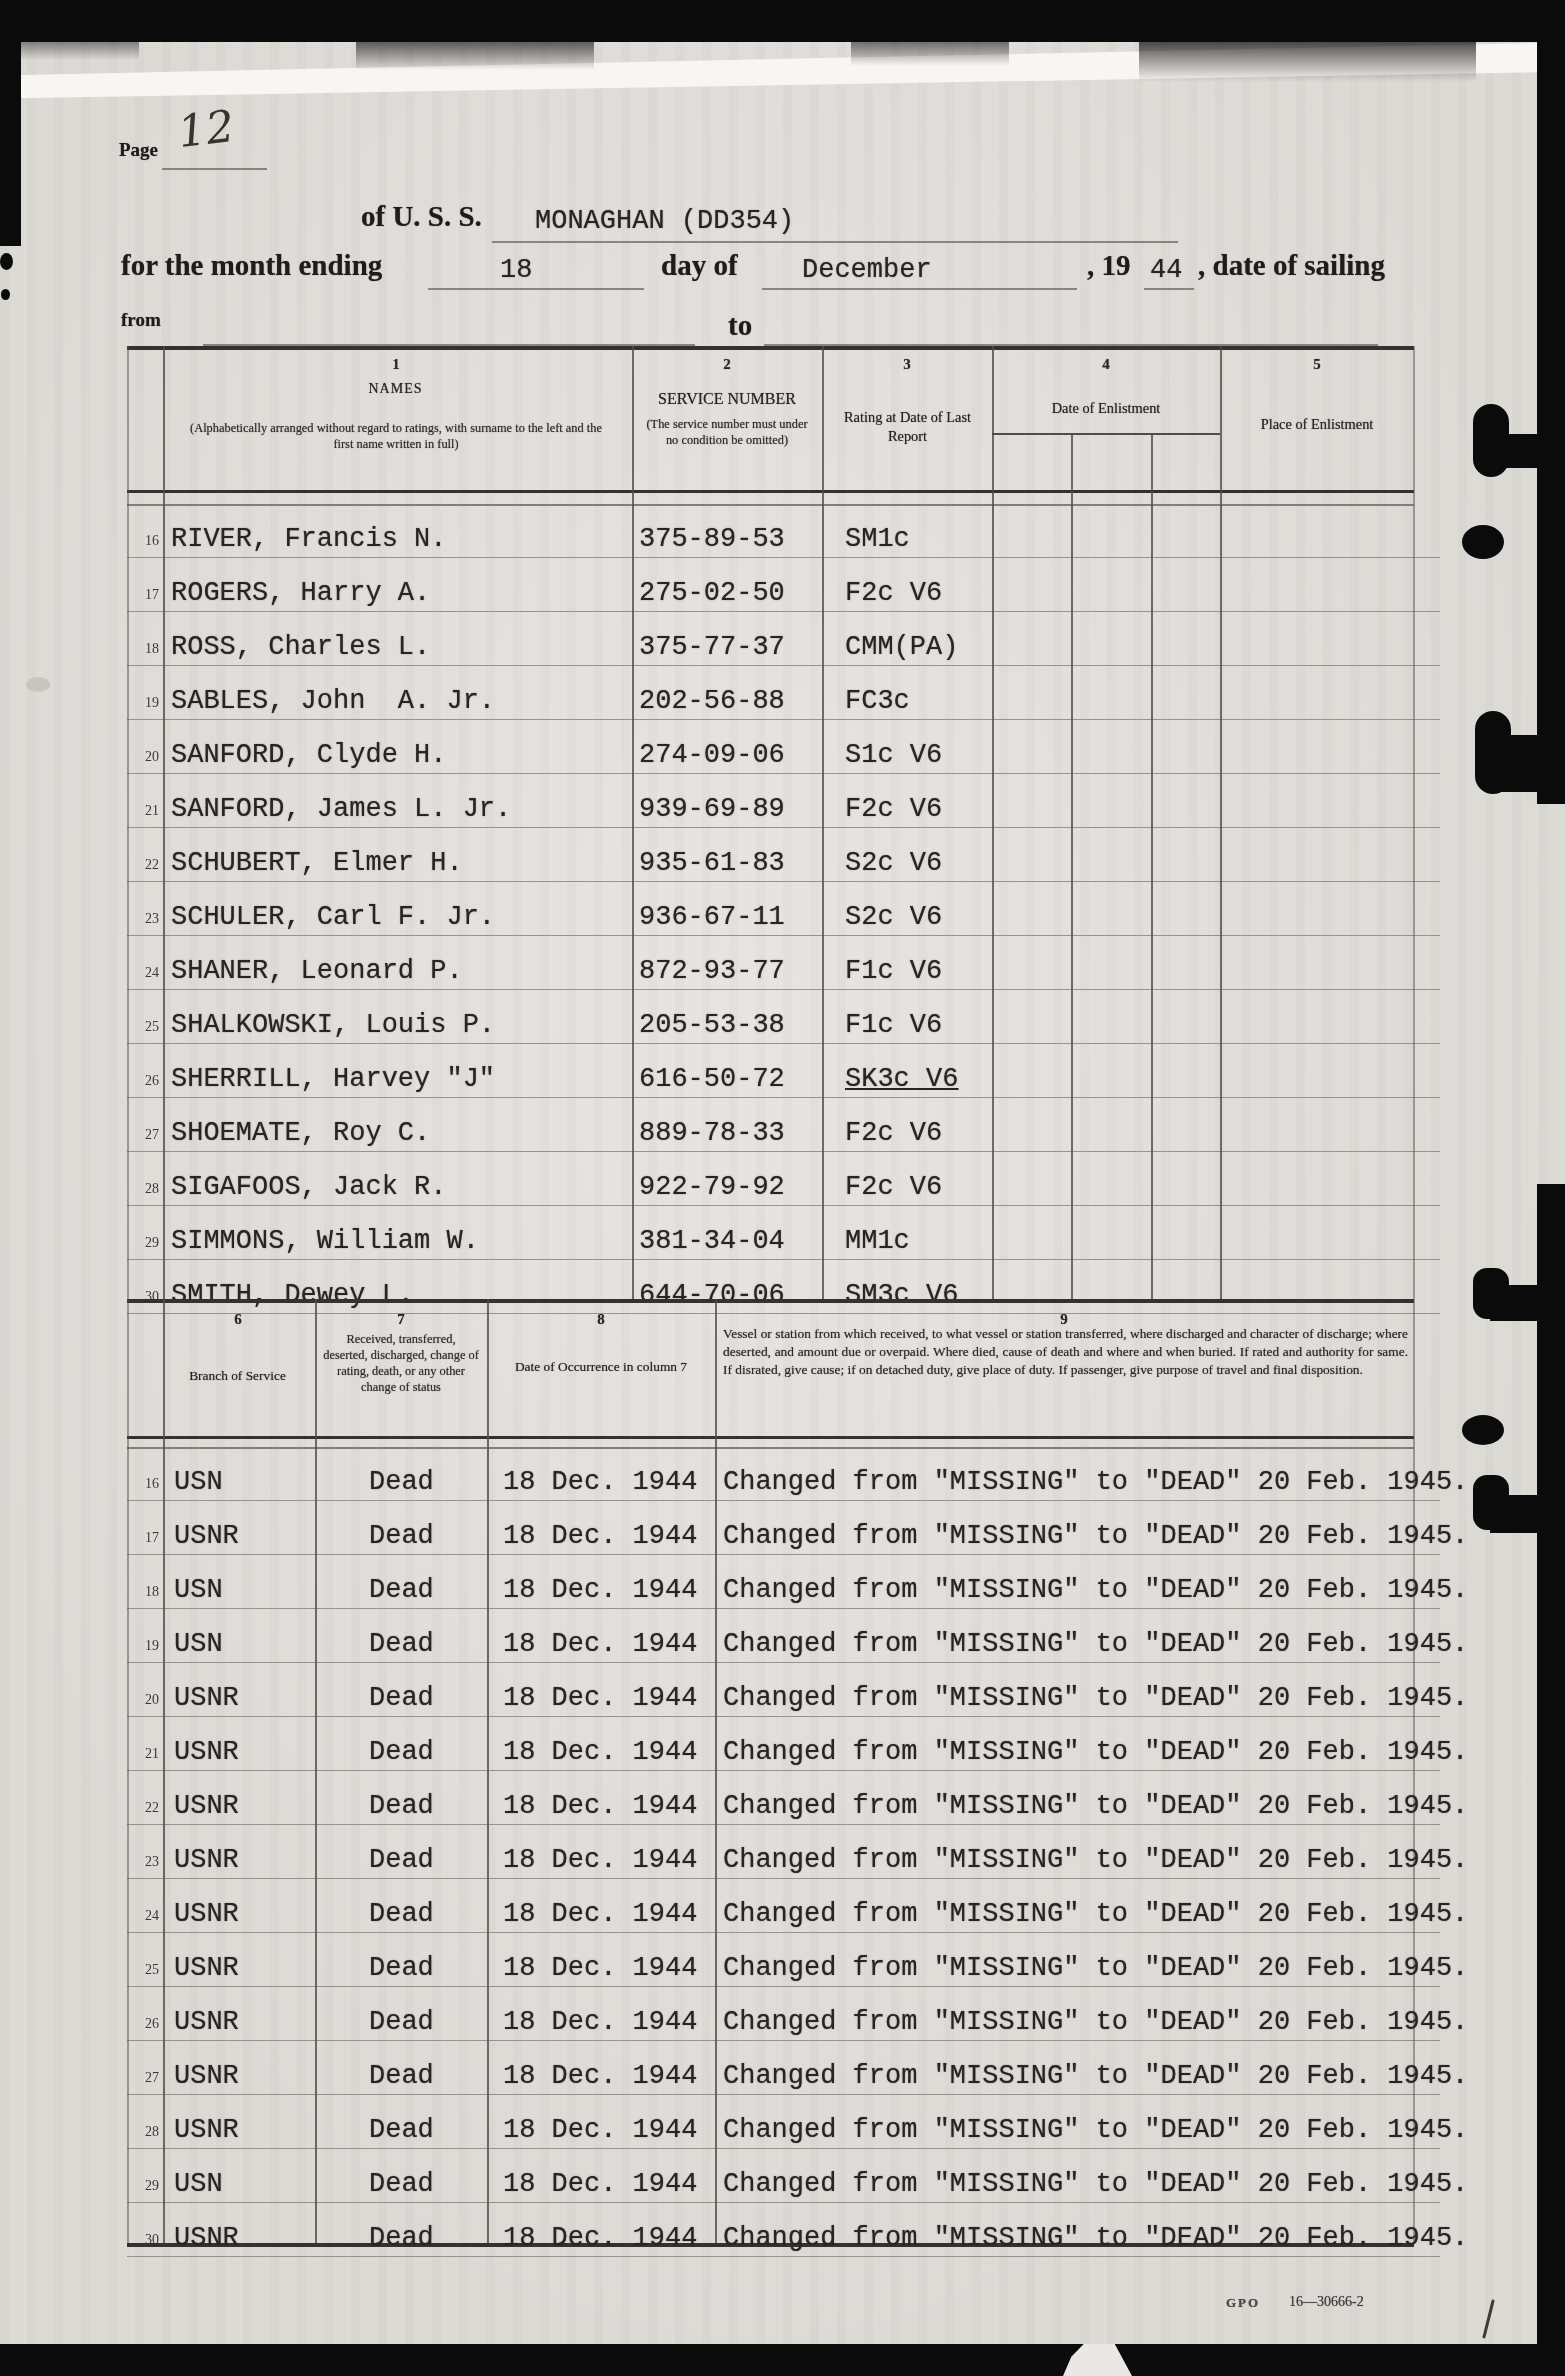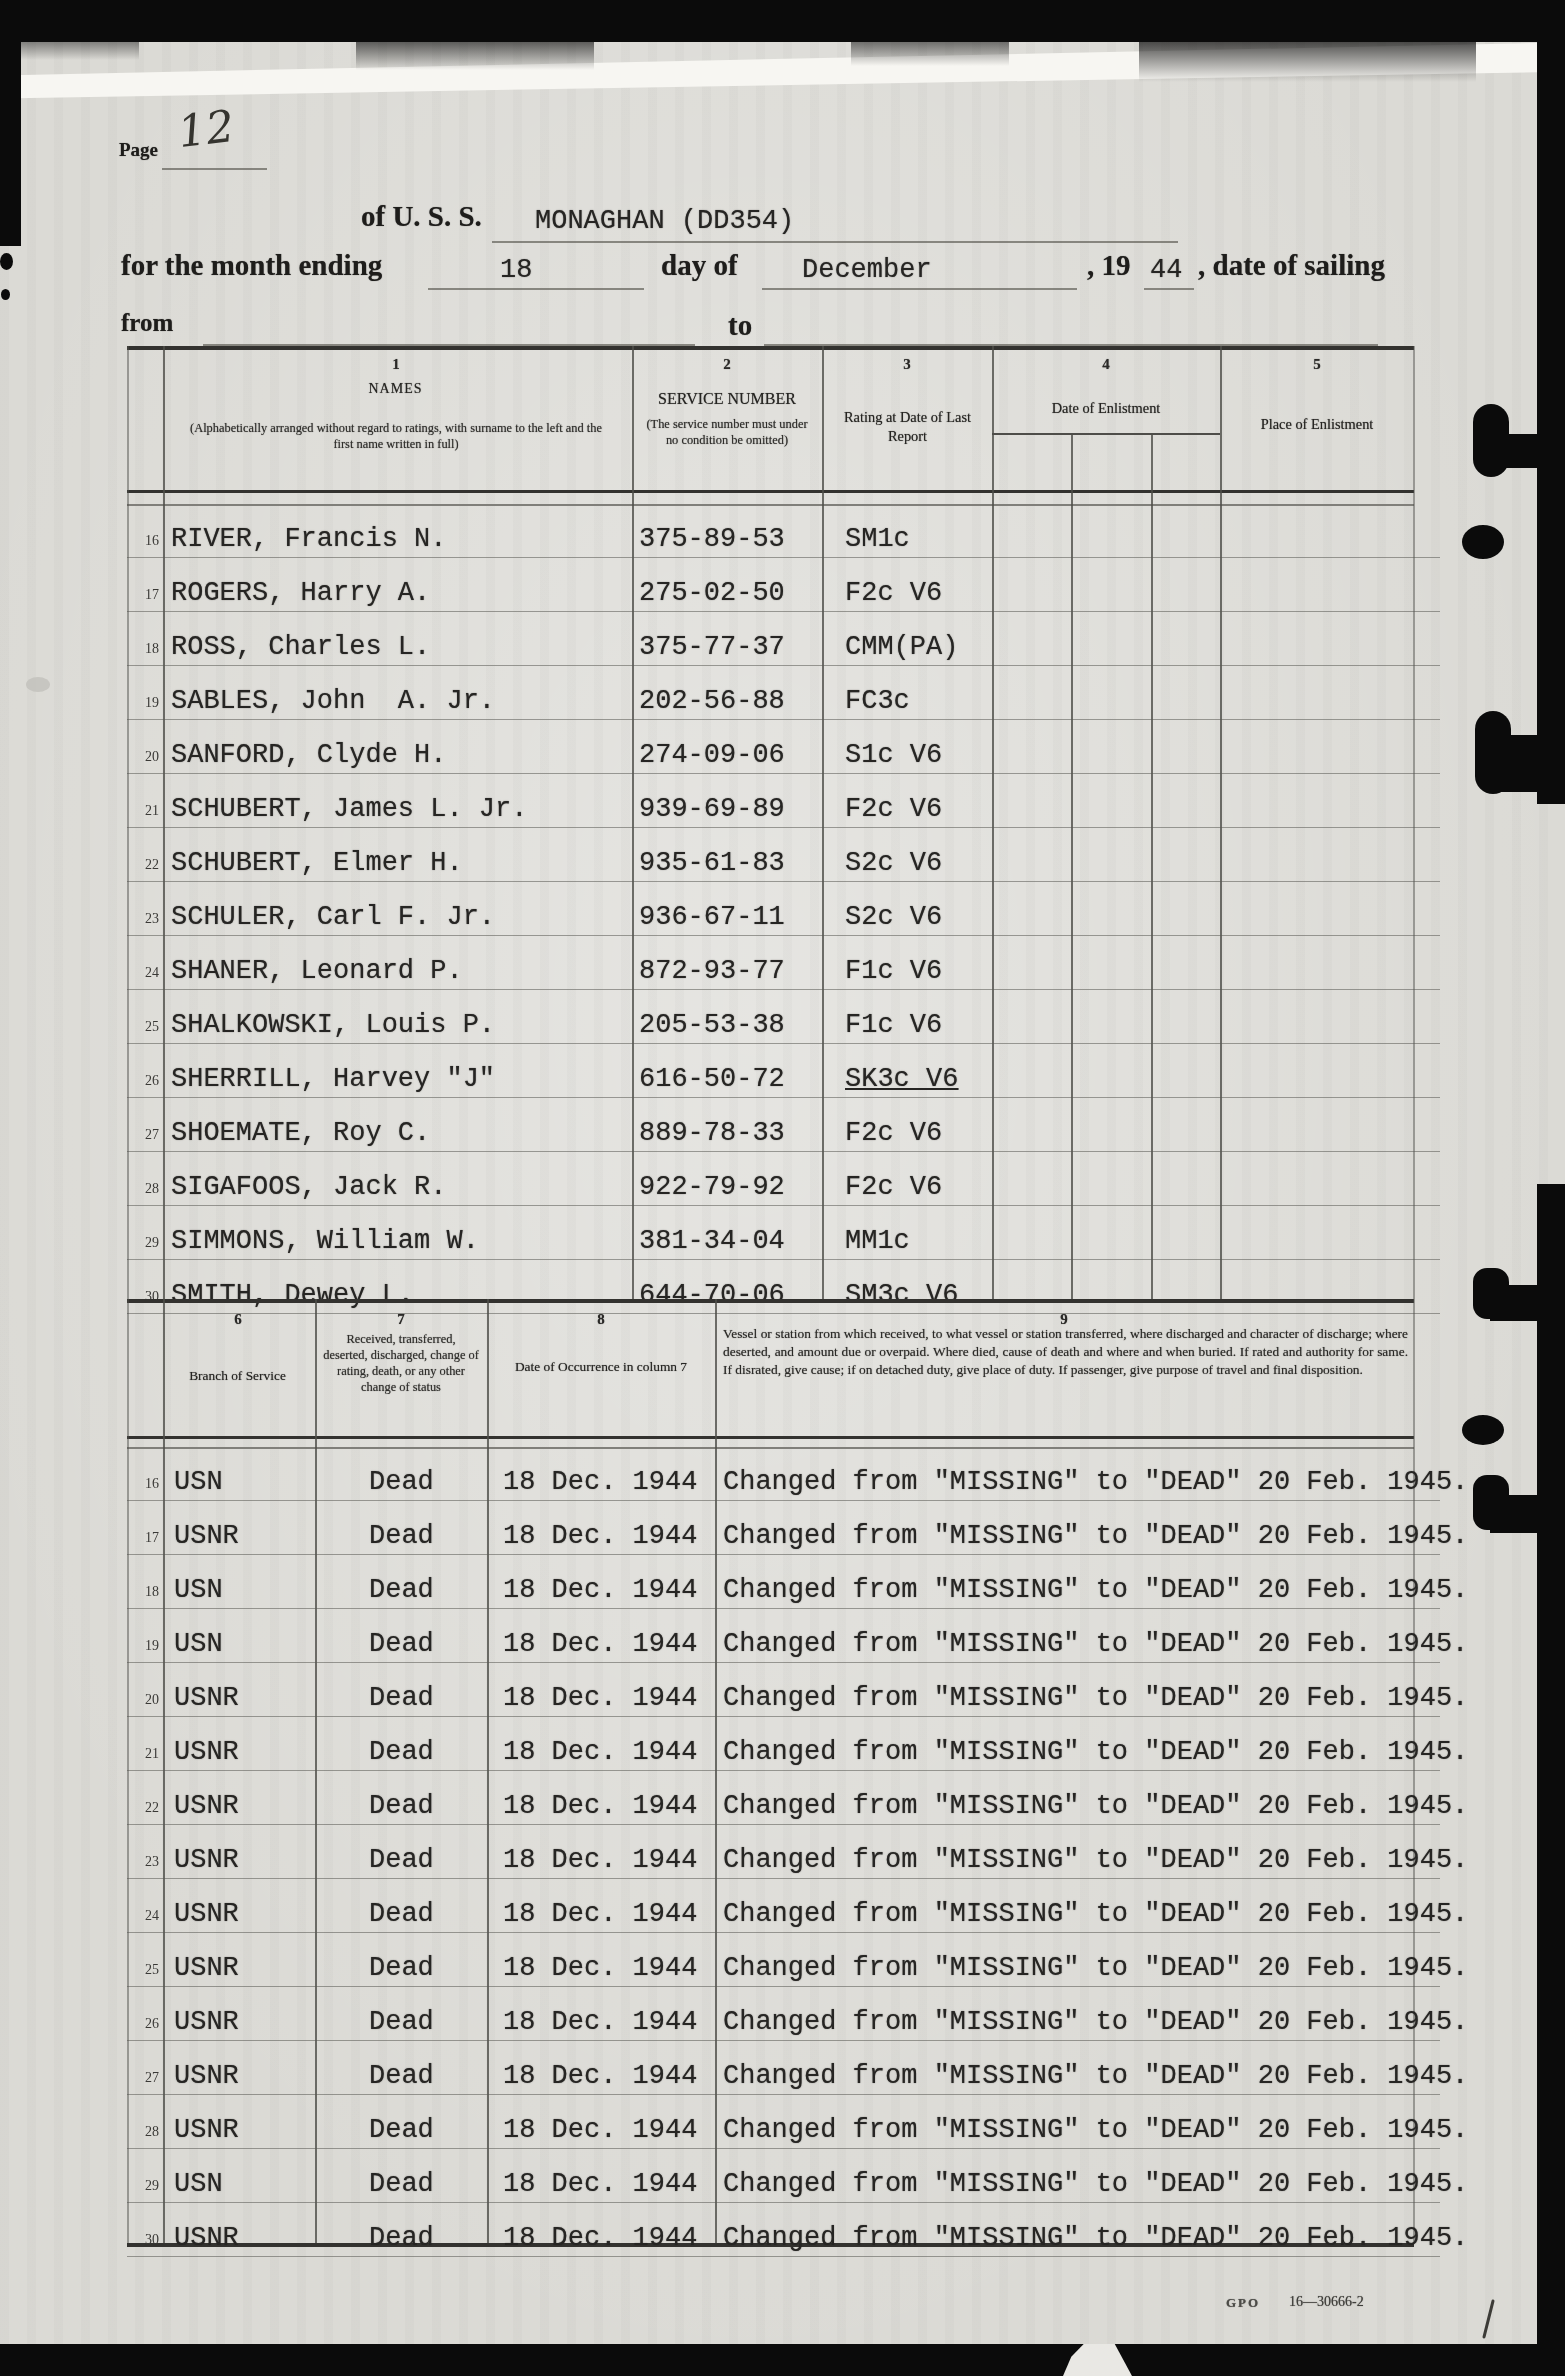--- a/index.html
+++ b/index.html
@@ -53,21 +53,21 @@
   <div class="abs typed" style="left:500px;top:257px;">18</div>
   <div class="ul" style="left:428px;top:288px;width:216px;"></div>
   <div class="abs print b" style="left:661px;top:249px;font-size:29px;">day of</div>
   <div class="abs typed" style="left:802px;top:257px;">December</div>
   <div class="ul" style="left:762px;top:288px;width:315px;"></div>
   <div class="abs print b" style="left:1087px;top:249px;font-size:29px;">, 19</div>
   <div class="abs typed" style="left:1150px;top:257px;">44</div>
   <div class="ul" style="left:1144px;top:288px;width:50px;"></div>
   <div class="abs print b" style="left:1198px;top:249px;font-size:29px;">, date of sailing</div>
 
-  <div class="abs print b" style="left:121px;top:309px;font-size:25px;">from</div>
+  <div class="abs print b" style="left:121px;top:309px;font-size:19px;">from</div>
   <div class="ul" style="left:203px;top:344px;width:492px;"></div>
   <div class="abs print b" style="left:728px;top:309px;font-size:29px;">to</div>
   <div class="ul" style="left:764px;top:344px;width:614px;"></div>
 
   <div class="hr" style="top:346px;height:3.5px;"></div>
   <div class="hr" style="top:490px;"></div>
   <div class="lr" style="top:504px;"></div>
   <div class="vl" style="left:127px;top:346px;height:953px;opacity:.6;"></div>
   <div class="vl" style="left:163px;top:346px;height:953px;"></div>
   <div class="vl" style="left:632px;top:346px;height:953px;"></div>
@@ -125,21 +125,21 @@
 
       <div class="row r1">
         <span class="rno">20</span>
         <span class="c typed" style="left:44px;">SANFORD, Clyde H.</span>
         <span class="c typed" style="left:512px;">274-09-06</span>
         <span class="c typed" style="left:718px;">S1c V6</span>
       </div>
 
       <div class="row r1">
         <span class="rno">21</span>
-        <span class="c typed" style="left:44px;">SCHUBERT, James L. Jr.</span>
+        <span class="c typed" style="left:44px;">SANFORD, James L. Jr.</span>
         <span class="c typed" style="left:512px;">939-69-89</span>
         <span class="c typed" style="left:718px;">F2c V6</span>
       </div>
 
       <div class="row r1">
         <span class="rno">22</span>
         <span class="c typed" style="left:44px;">SCHUBERT, Elmer H.</span>
         <span class="c typed" style="left:512px;">935-61-83</span>
         <span class="c typed" style="left:718px;">S2c V6</span>
       </div>

